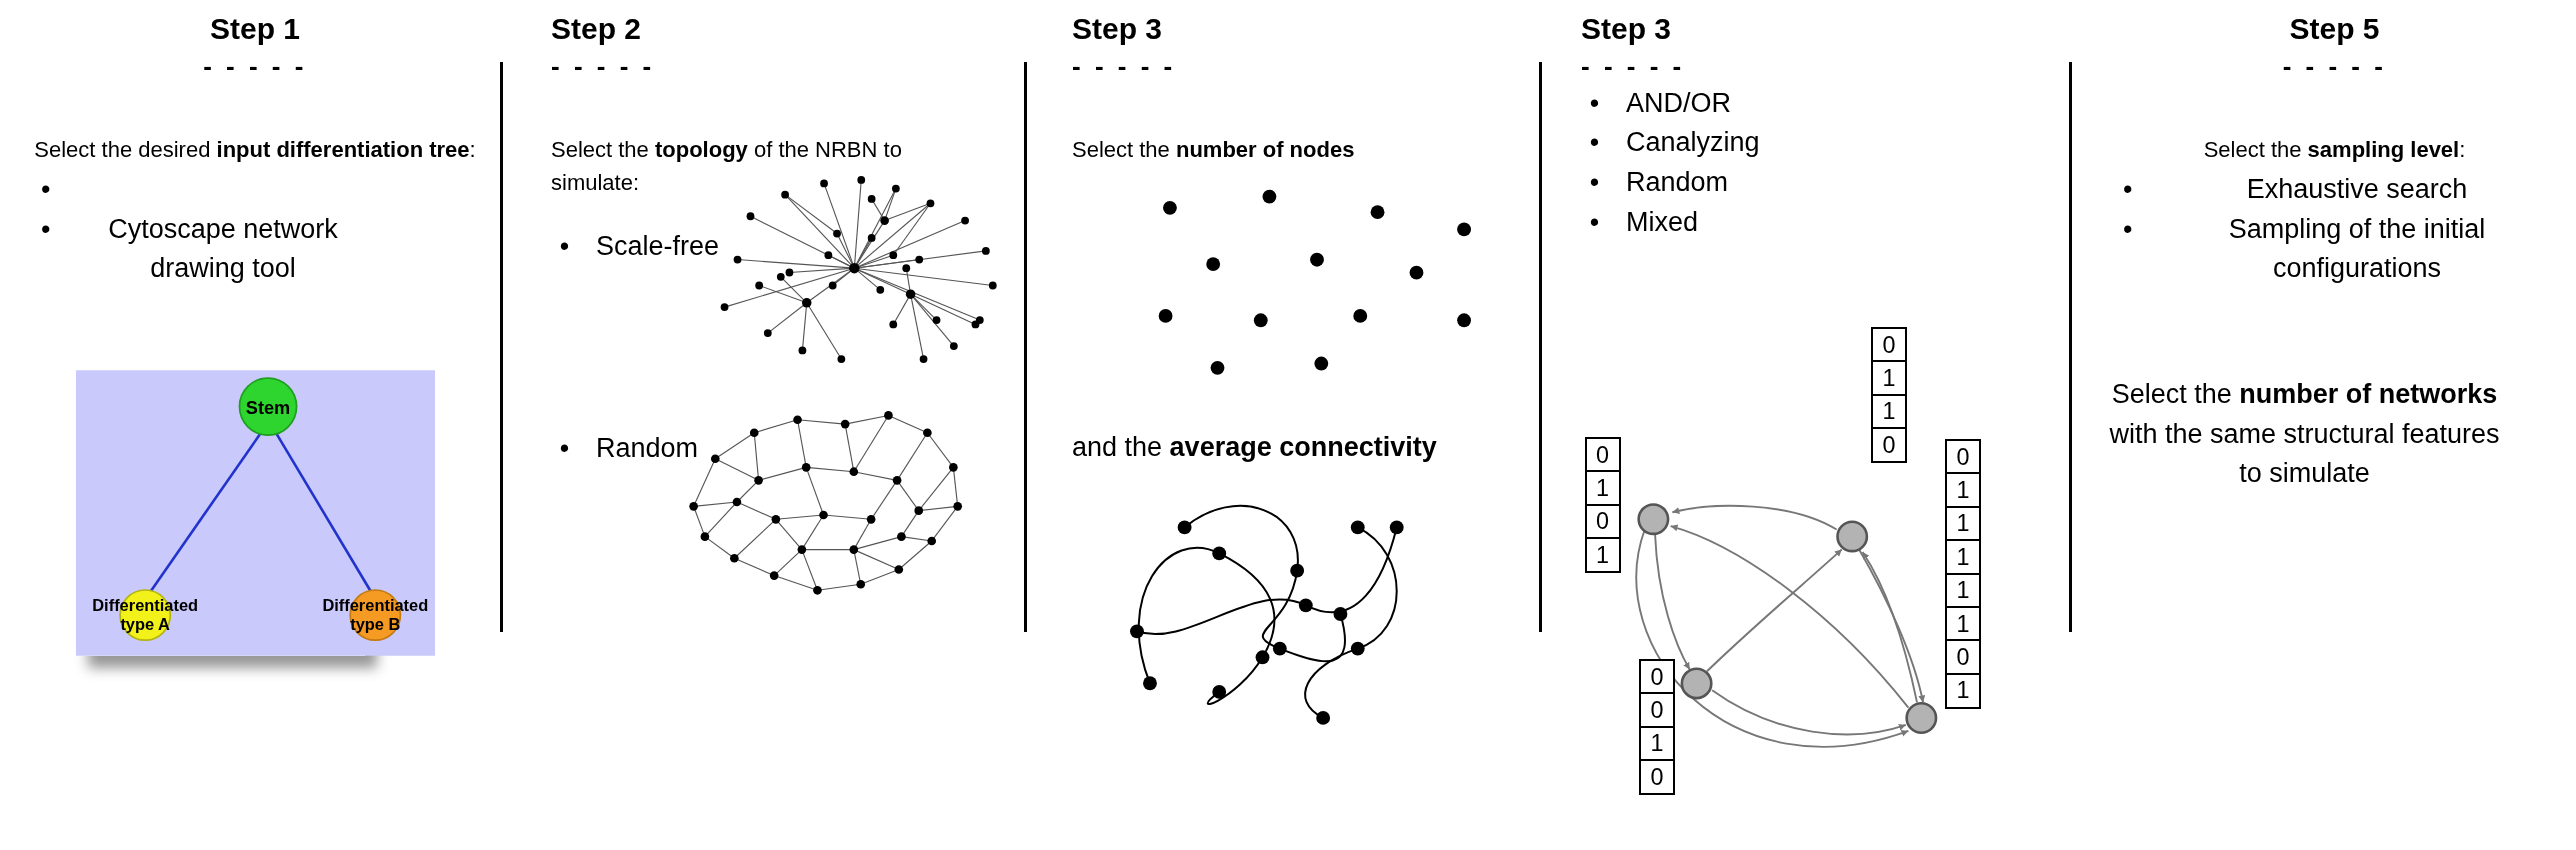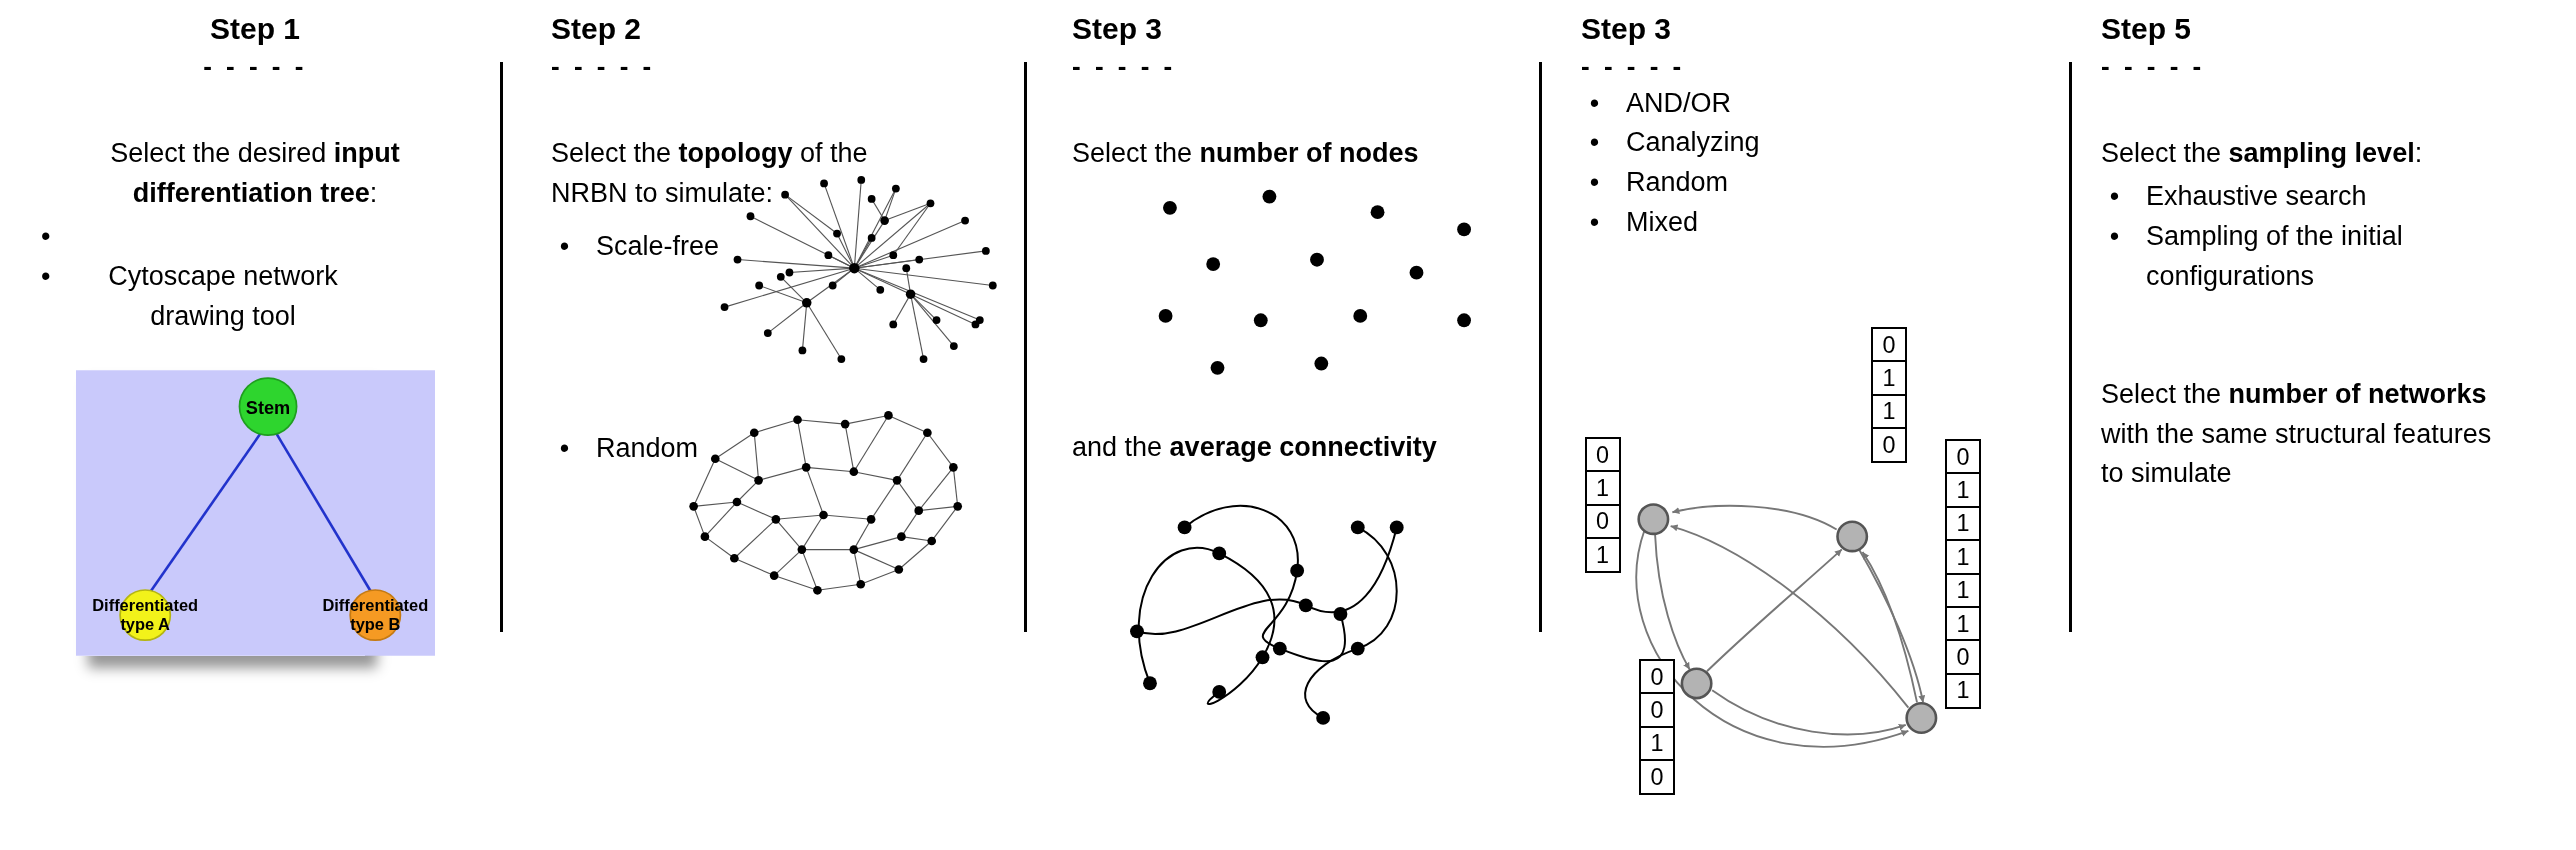--- a/index.html
+++ b/index.html
@@ -7,21 +7,21 @@
   body {
     position:relative;
     background:#ffffff;
     font-family:"Liberation Sans", sans-serif;
     color:#000;
     overflow:hidden;
   }
   .col { position:absolute; top:12px; height:831px; }
   .step-title { font-size:30px; font-weight:bold; line-height:1.15; }
   .dashes { margin-top:5.2px; font-size:26px; font-weight:bold; letter-spacing:3.5px; line-height:1.1; }
-  .para { font-size:27px; line-height:1.47; margin-top:54px; }
+  .para { font-size:22px; line-height:1.47; margin-top:54px; }
   .para2 { position:absolute; font-size:27px; line-height:1.47; }
   .bullets { list-style:none; margin-top:3.5px; }
   .bullet { display:flex; font-size:27px; line-height:1.47; }
   .bdot { flex:0 0 45px; width:45px; padding-left:8.7px; }
   .btext { flex:1; }
   .vdiv { position:absolute; top:62px; width:2.6px; height:570px; background:#000; }
   .fig1 {
     position:absolute; left:57px; top:358px; width:289px; height:286px;
     box-shadow:12px 12px 12px #979797;
   }
@@ -389,21 +389,21 @@
   <div class="btable" style="left:58px; top:647px;">
     <div class="bcell">0</div>
     <div class="bcell">0</div>
     <div class="bcell">1</div>
     <div class="bcell">0</div>
   </div>
 </section>
 
 <div class="vdiv" style="left:2069px;"></div>
 
-<section class="col" style="left:2101px; width:467px;">
+<section class="col" style="left:2101px; width:467px;text-align:center;">
   <h2 class="step-title">Step 5</h2>
   <div class="dashes">- - - - -</div>
   <p class="para"><span>Select the </span><b>sampling level</b><span>:</span></p>
   <ul class="bullets" style="width:467px;">
     <li class="bullet">
         <span class="bdot">•</span>
         <span class="btext">Exhaustive search</span>
       </li>
     <li class="bullet">
         <span class="bdot">•</span>

